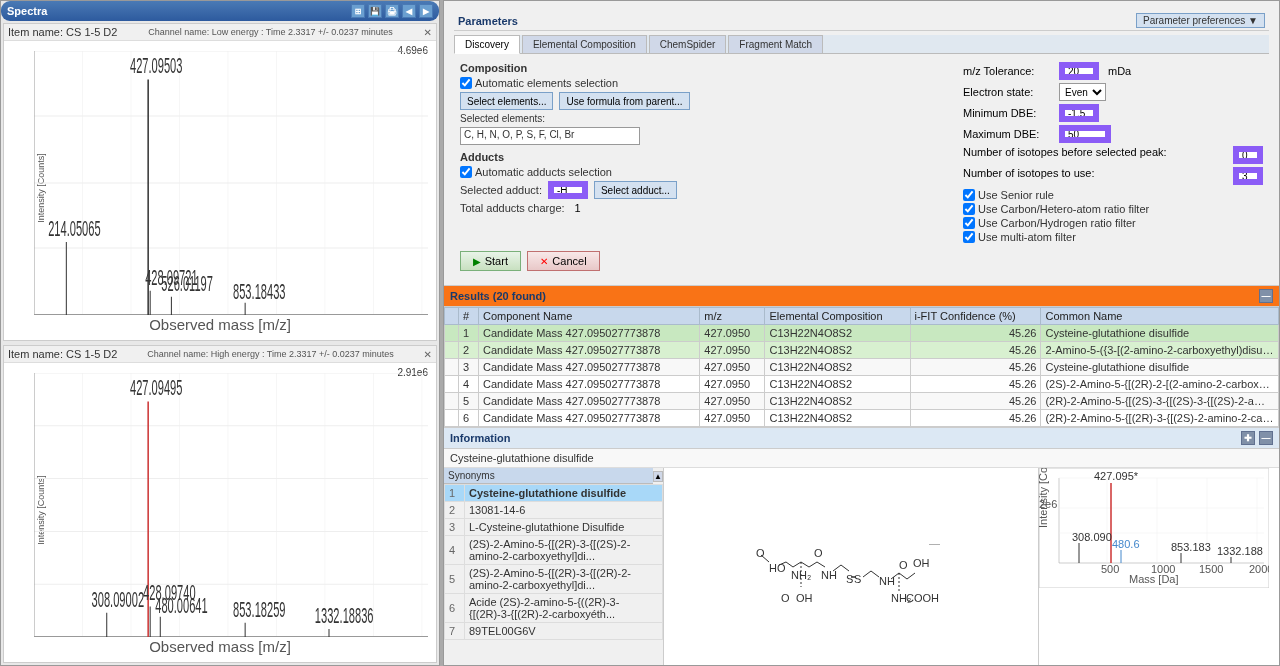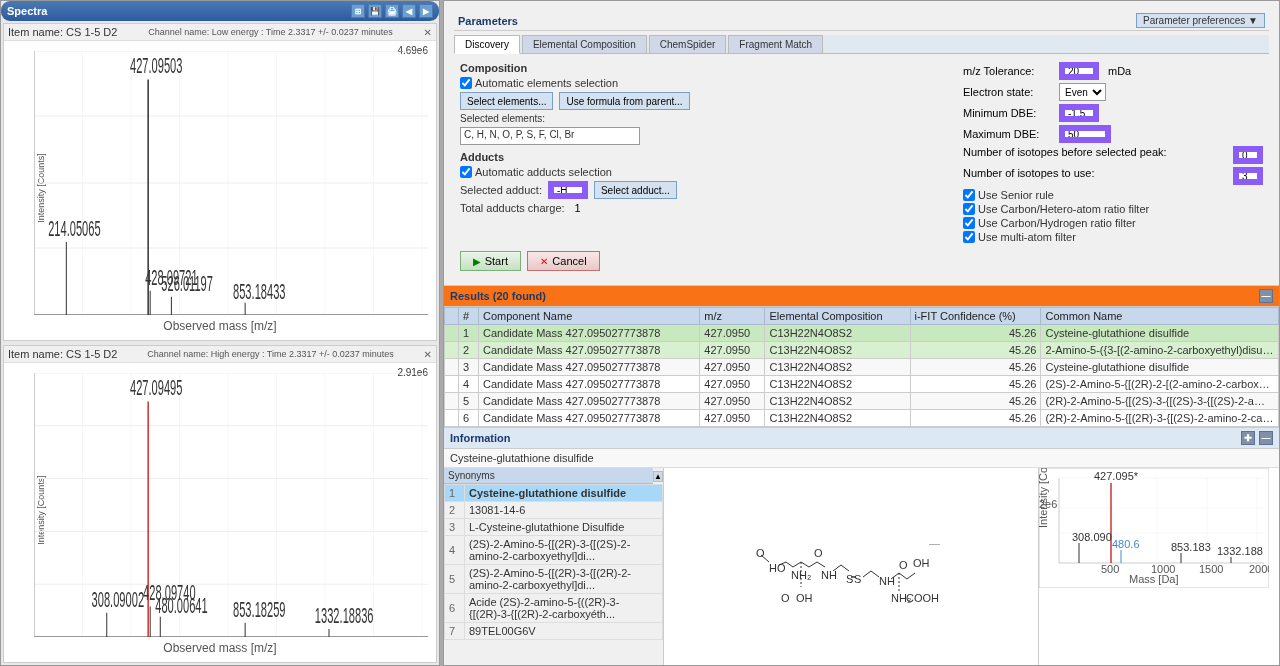--- a/index.html
+++ b/index.html
@@ -80,21 +80,21 @@
       transform: translateY(-50%) rotate(-90deg);
       font-size: 9px;
       color: #555;
       white-space: nowrap;
     }
     .x-axis-label {
       position: absolute;
       bottom: 2px;
       left: 50%;
       transform: translateX(-50%);
-      font-size: 12px;
+      font-size: 15px;
       color: #555;
     }
     .spectrum-canvas {
       position: absolute;
       left: 30px;
       top: 10px;
       right: 8px;
       bottom: 20px;
     }
 

